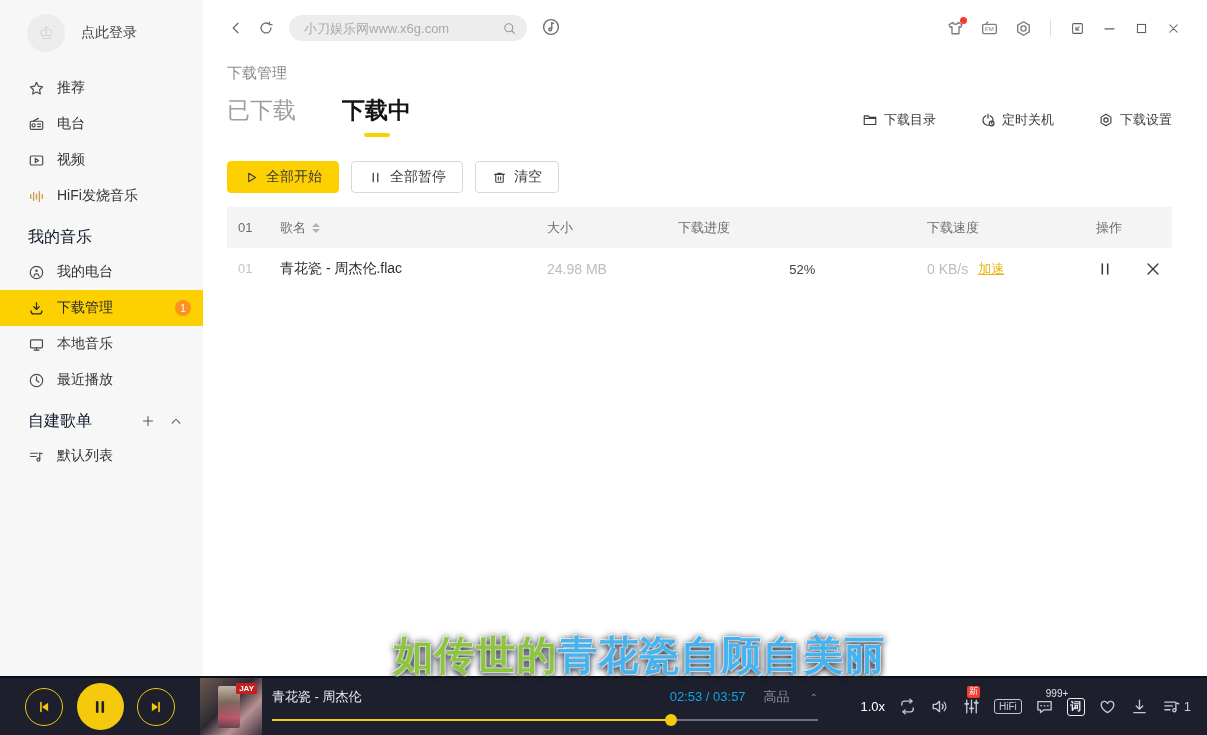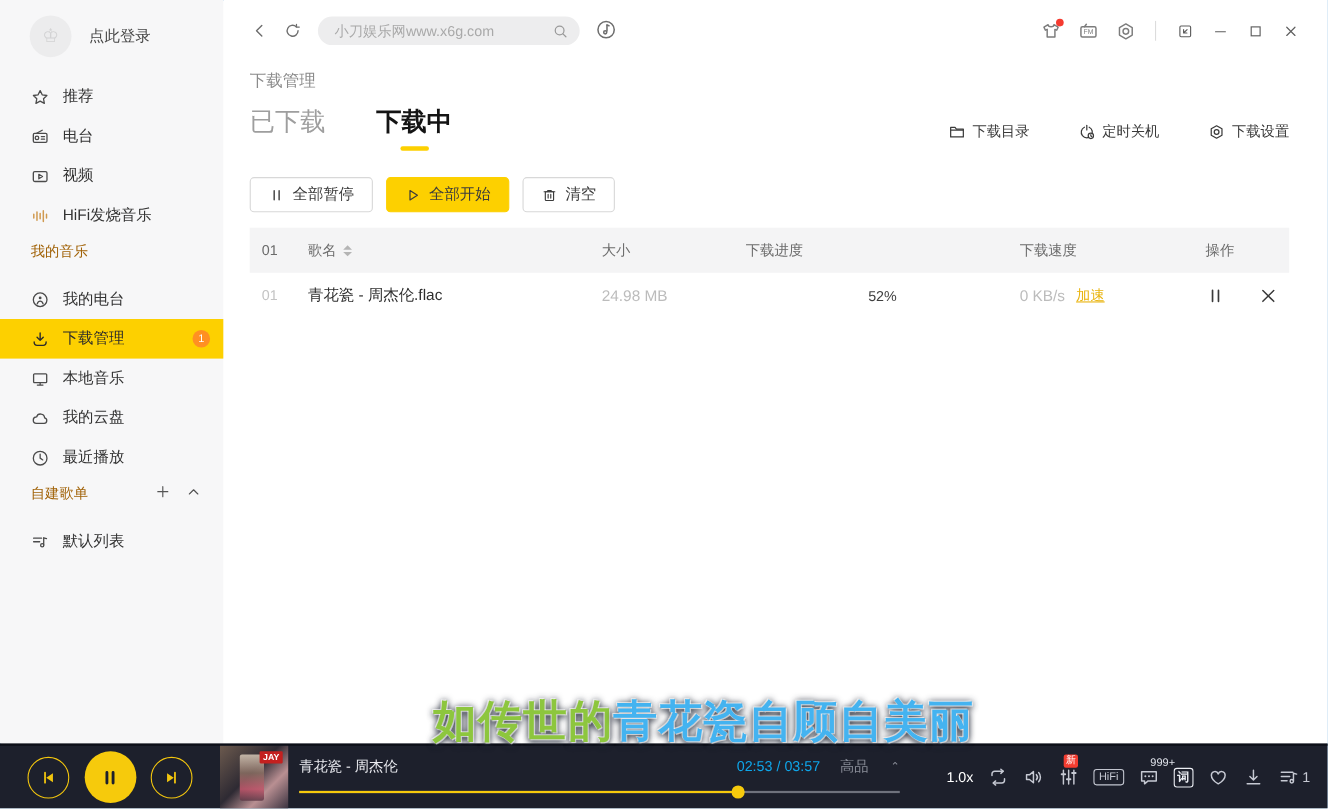--- a/index.html
+++ b/index.html
@@ -18,22 +18,22 @@
   .side-nav { margin-top:16px; }
   .side-item { display:flex; align-items:center; height:36px; padding-left:28px; font-size:14px;
                color:#333; cursor:pointer; position:relative; }
   .side-item .ic { width:17px; height:17px; margin-right:12px; color:#4b4b4b; flex:none; display:flex; }
   .side-item .ic svg { width:100%; height:100%; }
   .side-item.active { background:#fdd000; color:#2b2b2b; }
   .side-item.active .ic { color:#2b2b2b; }
   .side-badge { position:absolute; right:12px; top:10px; min-width:16px; height:16px; border-radius:8px;
                 background:#ff9022; color:#fff; font-size:10px; display:flex; align-items:center;
                 justify-content:center; padding:0 4px; }
-  .side-section { display:flex; height:34px; padding:0 20px 0 28px;
-                  font-size:13px; color:#a16207; margin-top:6px; }
+  .side-section { display:flex; align-items:center; height:34px; padding:0 20px 0 28px;
+                  font-size:16px; color:#0f172a; margin-top:6px; }
   .hifi-ic { color:#d09a50 !important; }
   .section-tools { margin-left:auto; display:flex; gap:14px; color:#555; }
   .section-tools .ic { width:14px; height:14px; display:flex; cursor:pointer; }
   .section-tools svg { width:100%; height:100%; }
 
   
   .main-col { flex:1; display:flex; flex-direction:column; background:#fff; min-width:0; }
 
   
   .topbar { height:56px; display:flex; align-items:center; padding:0 18px 0 22px; flex:none; }
@@ -241,28 +241,20 @@
           <span class="ic">
               <svg viewBox="0 0 20 20" fill="none" stroke="currentColor" stroke-width="1.4" stroke-linecap="round">
                 <rect x="3" y="4.6" width="14" height="9.4" rx="1"></rect>
                 <path d="M10 14v2.4M7 16.6h6"></path>
               </svg>
             </span>
           <span>本地音乐</span>
         </div>
         <div class="side-item">
           <span class="ic">
-              <svg viewBox="0 0 20 20" fill="none" stroke="currentColor" stroke-width="1.4" stroke-linejoin="round">
-                <path d="M6 15.2h8.3a3 3 0 0 0 .5-5.9 4.4 4.4 0 0 0-8.6-1A3.4 3.4 0 0 0 6 15.2z"></path>
-              </svg>
-            </span>
-          <span>我的云盘</span>
-        </div>
-        <div class="side-item">
-          <span class="ic">
               <svg viewBox="0 0 20 20" fill="none" stroke="currentColor" stroke-width="1.4" stroke-linecap="round">
                 <circle cx="10" cy="10" r="7.3"></circle>
                 <path d="M10 5.8V10l2.8 1.9"></path>
               </svg>
             </span>
           <span>最近播放</span>
         </div>
       </div>
 
       <div class="side-section">
@@ -410,35 +402,35 @@
                     <path d="M10 2.9l6.1 3.5v7.2L10 17.1l-6.1-3.5V6.4z"></path>
                     <circle cx="10" cy="10" r="2.7"></circle>
                   </svg>
                 </span>
               <span>下载设置</span>
             </span>
           </div>
         </div>
 
         <div class="btn-row">
+          <div class="btn primary">
+            <span class="ic">
+                <svg viewBox="0 0 20 20" fill="none" stroke="currentColor" stroke-width="1.5" stroke-linejoin="round">
+                  <path d="M6.3 4.3l9 5.7-9 5.7z"></path>
+                </svg>
+              </span>
+            <span>全部开始</span>
+          </div>
           <div class="btn">
             <span class="ic">
                 <svg viewBox="0 0 20 20" fill="none" stroke="currentColor" stroke-width="1.7" stroke-linecap="round">
                   <path d="M7 4.5v11M13 4.5v11"></path>
                 </svg>
               </span>
             <span>全部暂停</span>
-          </div>
-          <div class="btn primary">
-            <span class="ic">
-                <svg viewBox="0 0 20 20" fill="none" stroke="currentColor" stroke-width="1.5" stroke-linejoin="round">
-                  <path d="M6.3 4.3l9 5.7-9 5.7z"></path>
-                </svg>
-              </span>
-            <span>全部开始</span>
           </div>
           <div class="btn">
             <span class="ic">
                 <svg viewBox="0 0 20 20" fill="none" stroke="currentColor" stroke-width="1.4" stroke-linecap="round">
                   <path d="M3.5 5.8h13M8 5.8V4.2h4v1.6"></path>
                   <rect x="5" y="5.8" width="10" height="10.6" rx="1"></rect>
                   <path d="M8.4 9v4.4M11.6 9v4.4"></path>
                 </svg>
               </span>
             <span>清空</span>

